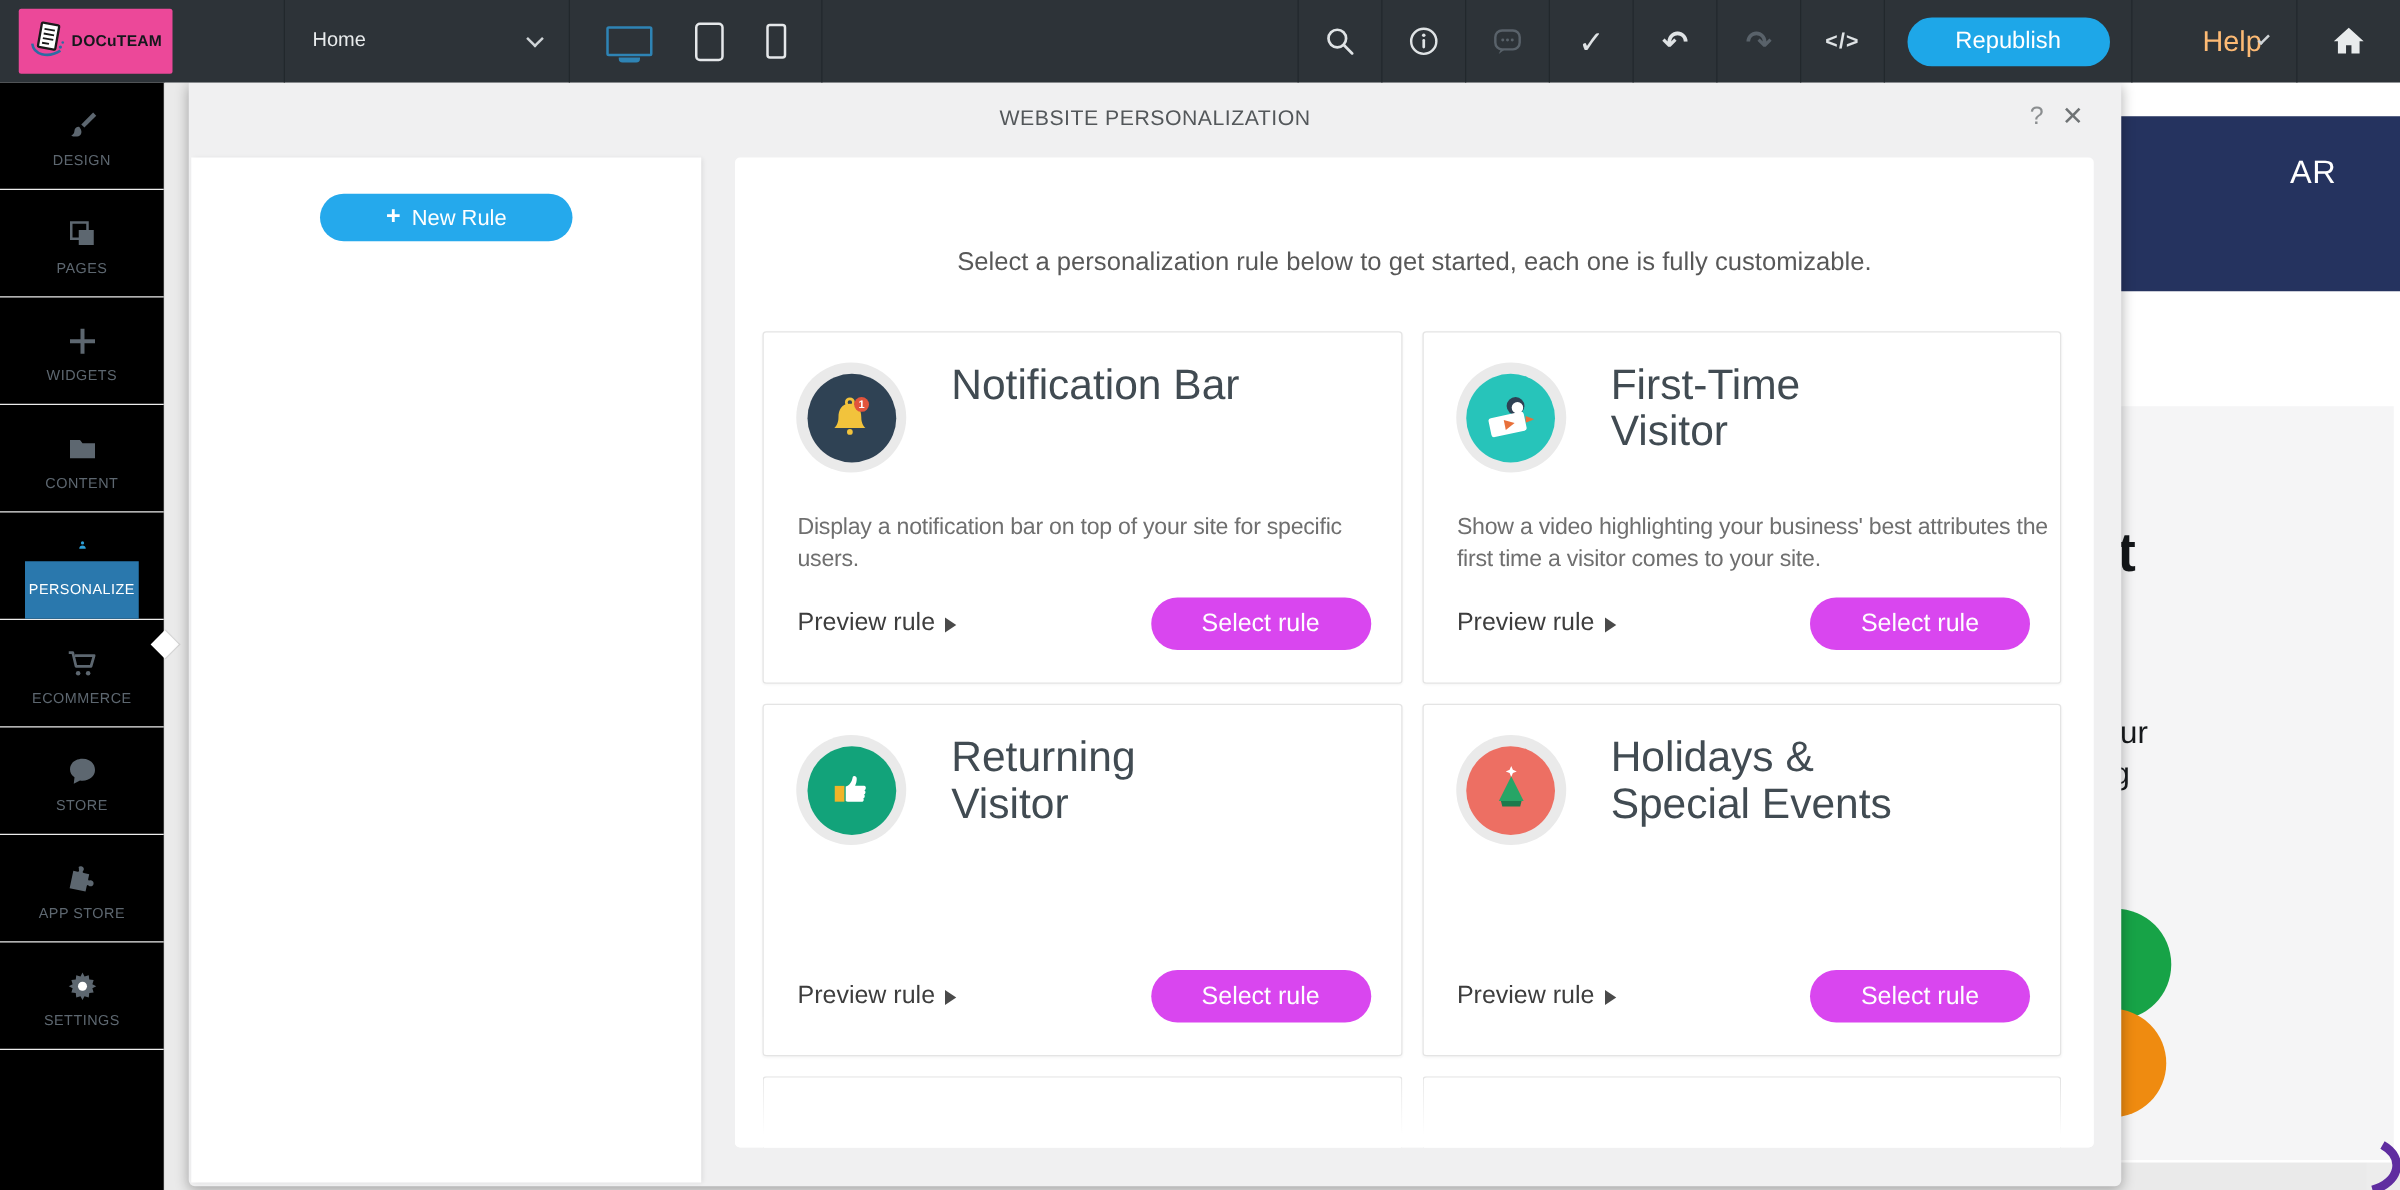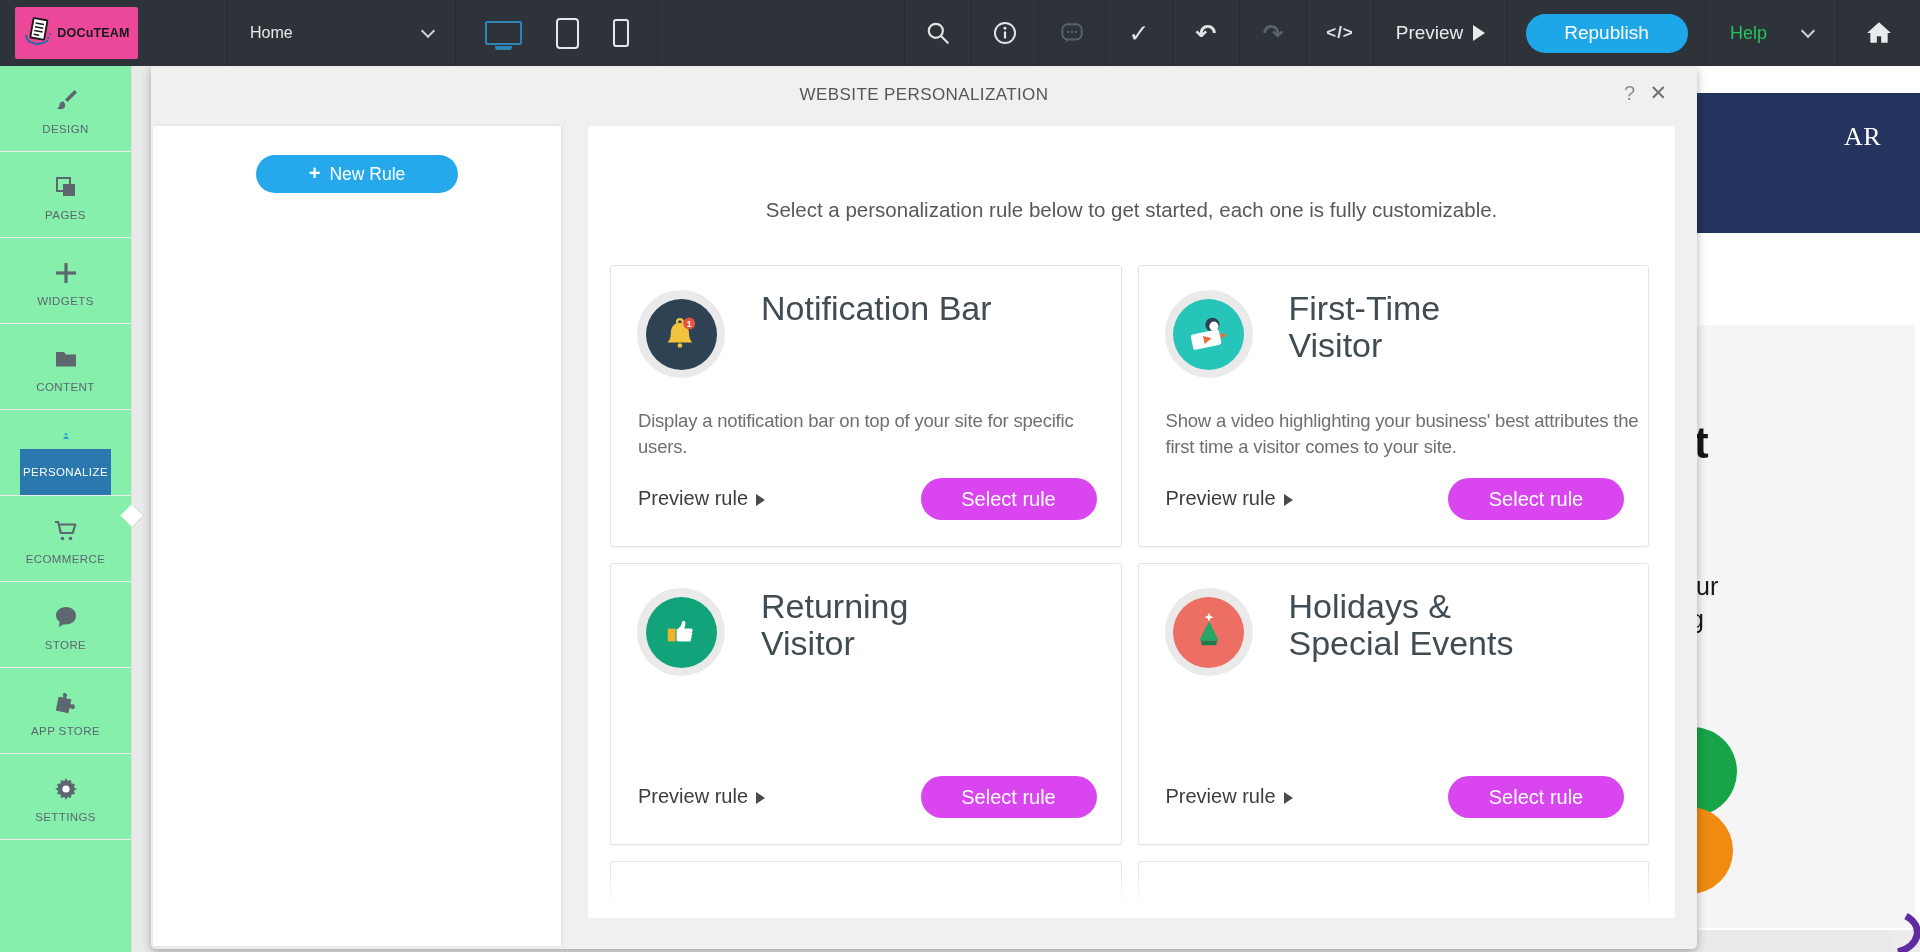--- a/index.html
+++ b/index.html
@@ -33,41 +33,41 @@
   .glyph { font-size:25px; font-weight:bold; font-family:"DejaVu Sans", sans-serif; }
   .code-glyph { font-size:17px; font-weight:bold; letter-spacing:1px; color:#dfe3e5; }
   .tb-preview { width:134px; gap:10px; cursor:pointer; }
   .tb-preview .lbl { color:#e8ebec; font-size:19px; }
   .play-tri { width:0; height:0; border-left:12px solid #e8ebec;
     border-top:8px solid transparent; border-bottom:8px solid transparent; }
   .tb-republish { width:198px; }
   .republish-btn { width:162px; height:39px; border:none; border-radius:20px;
     background:#1ea7e8; color:#fff; font-size:19px; font-family:inherit; cursor:pointer; }
   .tb-help { width:132px; justify-content:space-between; padding:0 24px; }
-  .tb-help .lbl { color:#22c55e; font-size:18px; }
+  .tb-help .lbl { color:#fdba74; font-size:23px;margin-left:32px; }
   .tb-homeicon { width:83px; }
 
   
-  .sidebar { position:absolute; left:0; top:66px; width:132px; bottom:0; background:#86efac;
+  .sidebar { position:absolute; left:0; top:66px; width:132px; bottom:0; background:#000000;
     border-right:1px solid #e0e0e0; z-index:20; }
   .sb-item { height:86px; border-bottom:1px solid #ececec; display:flex; flex-direction:column;
     align-items:center; padding-top:22px; cursor:pointer; position:relative; }
   .sb-item svg { display:block; }
   .sb-label { margin-top:9px; font-size:11.5px; letter-spacing:.4px; color:#5d6770; }
   .sb-item.selected .sb-label { background:#2a78ad; color:#fff; padding:17px 3px; }
   .sb-notch { position:absolute; left:124px; top:441px; width:17px; height:17px; background:#fff;
     transform:rotate(45deg); border-top:1px solid #d4d4d4; border-right:1px solid #d4d4d4; z-index:21; }
 
   
   .bg-site { position:absolute; left:132px; top:66px; right:0; bottom:0; background:#eaeaea; }
   .bg-page { position:absolute; left:1368px; top:0; width:525px; bottom:22px; background:#fff; }
   .bg-gutter { position:absolute; right:0; top:0; width:27px; bottom:0; background:#ececec; }
   .bg-navy { position:absolute; left:1468px; top:27px; width:425px; height:140px; background:#25335f;
     color:#fff; font-size:26px; }
-  .bg-navy span { position:absolute; left:244px; top:29px; letter-spacing:.5px;font-family:Liberation Serif, serif; }
+  .bg-navy span { position:absolute; left:232px; top:29px; letter-spacing:.5px; }
   .bg-graypanel { position:absolute; left:1388px; top:259px; width:395px; bottom:24px; background:#f5f5f6; }
   .bg-t  { position:absolute; left:1562px; top:352px; font-size:44px; font-weight:bold; color:#14171a; }
   .bg-ur { position:absolute; left:1564px; top:506px; font-size:25px; color:#16191c; }
   .bg-g  { position:absolute; left:1558px; top:539px; font-size:25px; color:#16191c; }
   .bg-circle-green  { position:absolute; left:1516px; top:661px; width:89px; height:89px;
     border-radius:50%; background:#17a347; }
   .bg-circle-orange { position:absolute; left:1514px; top:741px; width:87px; height:87px;
     border-radius:50%; background:#ef8b10; }
   .bg-swoosh { position:absolute; right:0; bottom:0; }
 
@@ -193,24 +193,20 @@
   <div class="tb-cell tb-icon">
     <span class="glyph">↶</span>
   </div>
   <div class="tb-cell tb-icon dim">
     <span class="glyph">↷</span>
   </div>
   <div class="tb-cell tb-icon">
     <span class="code-glyph">&lt;/&gt;</span>
   </div>
 
-  <div class="tb-cell tb-preview">
-    <span class="lbl">Preview</span>
-    <span class="play-tri"></span>
-  </div>
 
   <div class="tb-cell tb-republish">
     <button class="republish-btn">Republish</button>
   </div>
 
   <div class="tb-cell tb-help">
     <span class="lbl">Help</span>
     <span class="chev"></span>
   </div>
 

